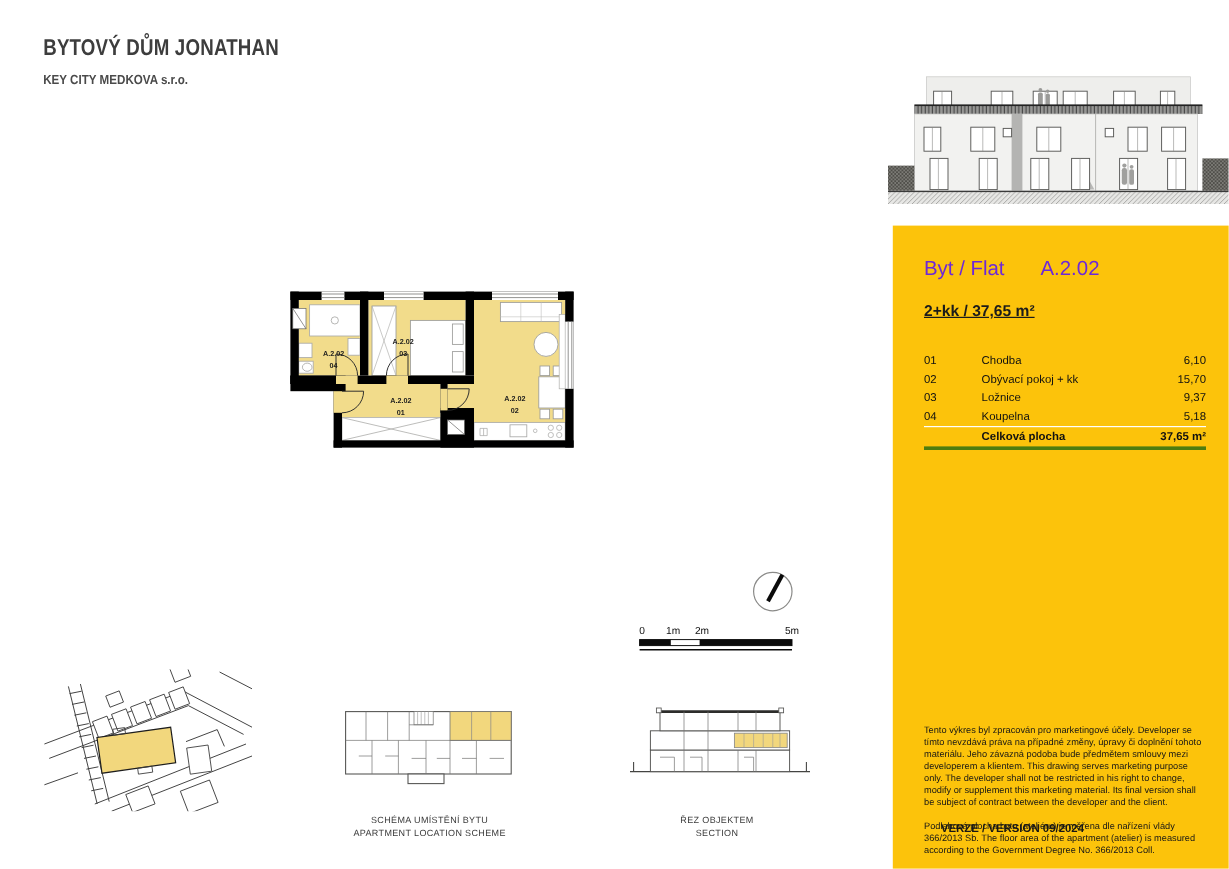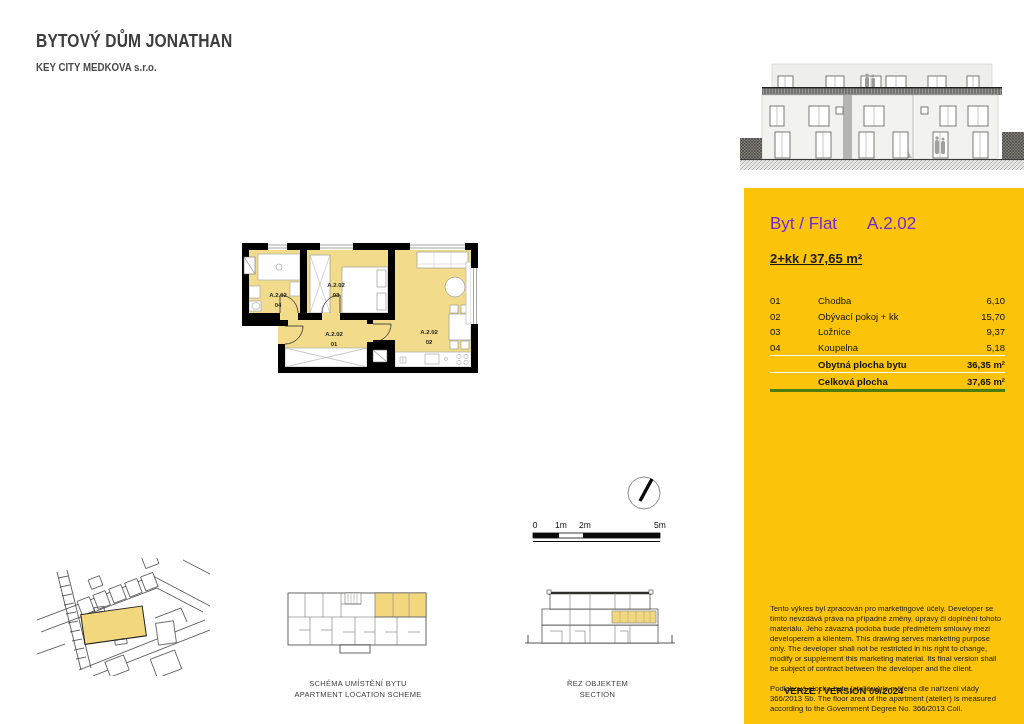--- a/index.html
+++ b/index.html
@@ -366,24 +366,20 @@
       <span class="room-num">03</span>
       <span class="room-name">Ložnice</span>
       <span class="room-area">9,37</span>
     </div>
     <div class="room-row">
       <span class="room-num">04</span>
       <span class="room-name">Koupelna</span>
       <span class="room-area">5,18</span>
     </div>
     <div class="sum-row">
-      <span class="sum-label">Obytná plocha bytu</span>
-      <span class="room-area">36,35 m²</span>
-    </div>
-    <div class="sum-row">
       <span class="sum-label">Celková plocha</span>
       <span class="room-area">37,65 m²</span>
     </div>
   </div>
 
   <div class="legal">
     <p>Tento výkres byl zpracován pro marketingové účely. Developer se tímto nevzdává práva na případné změny, úpravy či doplnění tohoto materiálu. Jeho závazná podoba bude předmětem smlouvy mezi developerem a klientem. This drawing serves marketing purpose only. The developer shall not be restricted in his right to change, modify or supplement this marketing material. Its final version shall be subject of contract between the developer and the client.</p>
     <p>Podlahová plocha bytu (ateliéru) je měřena dle nařízení vlády 366/2013 Sb. The floor area of the apartment (atelier) is measured according to the Government Degree No. 366/2013 Coll.</p>
   </div>
   <div class="version-line">VERZE / VERSION 09/2024</div>

